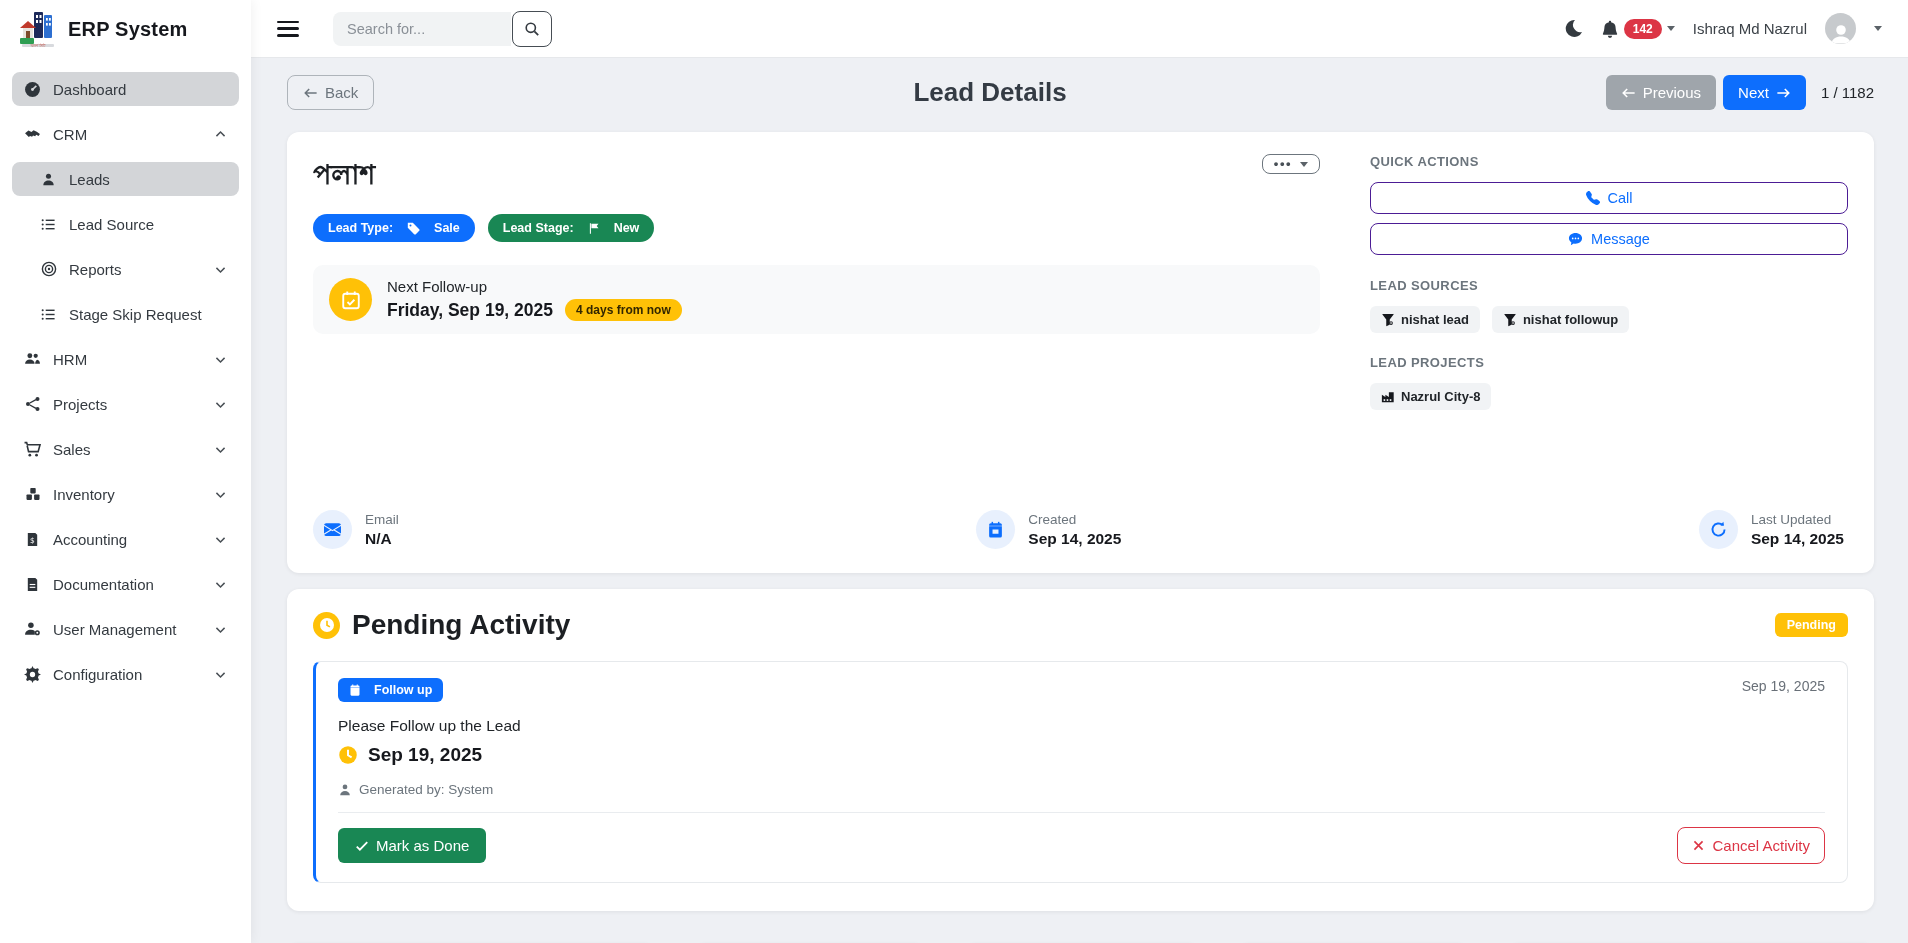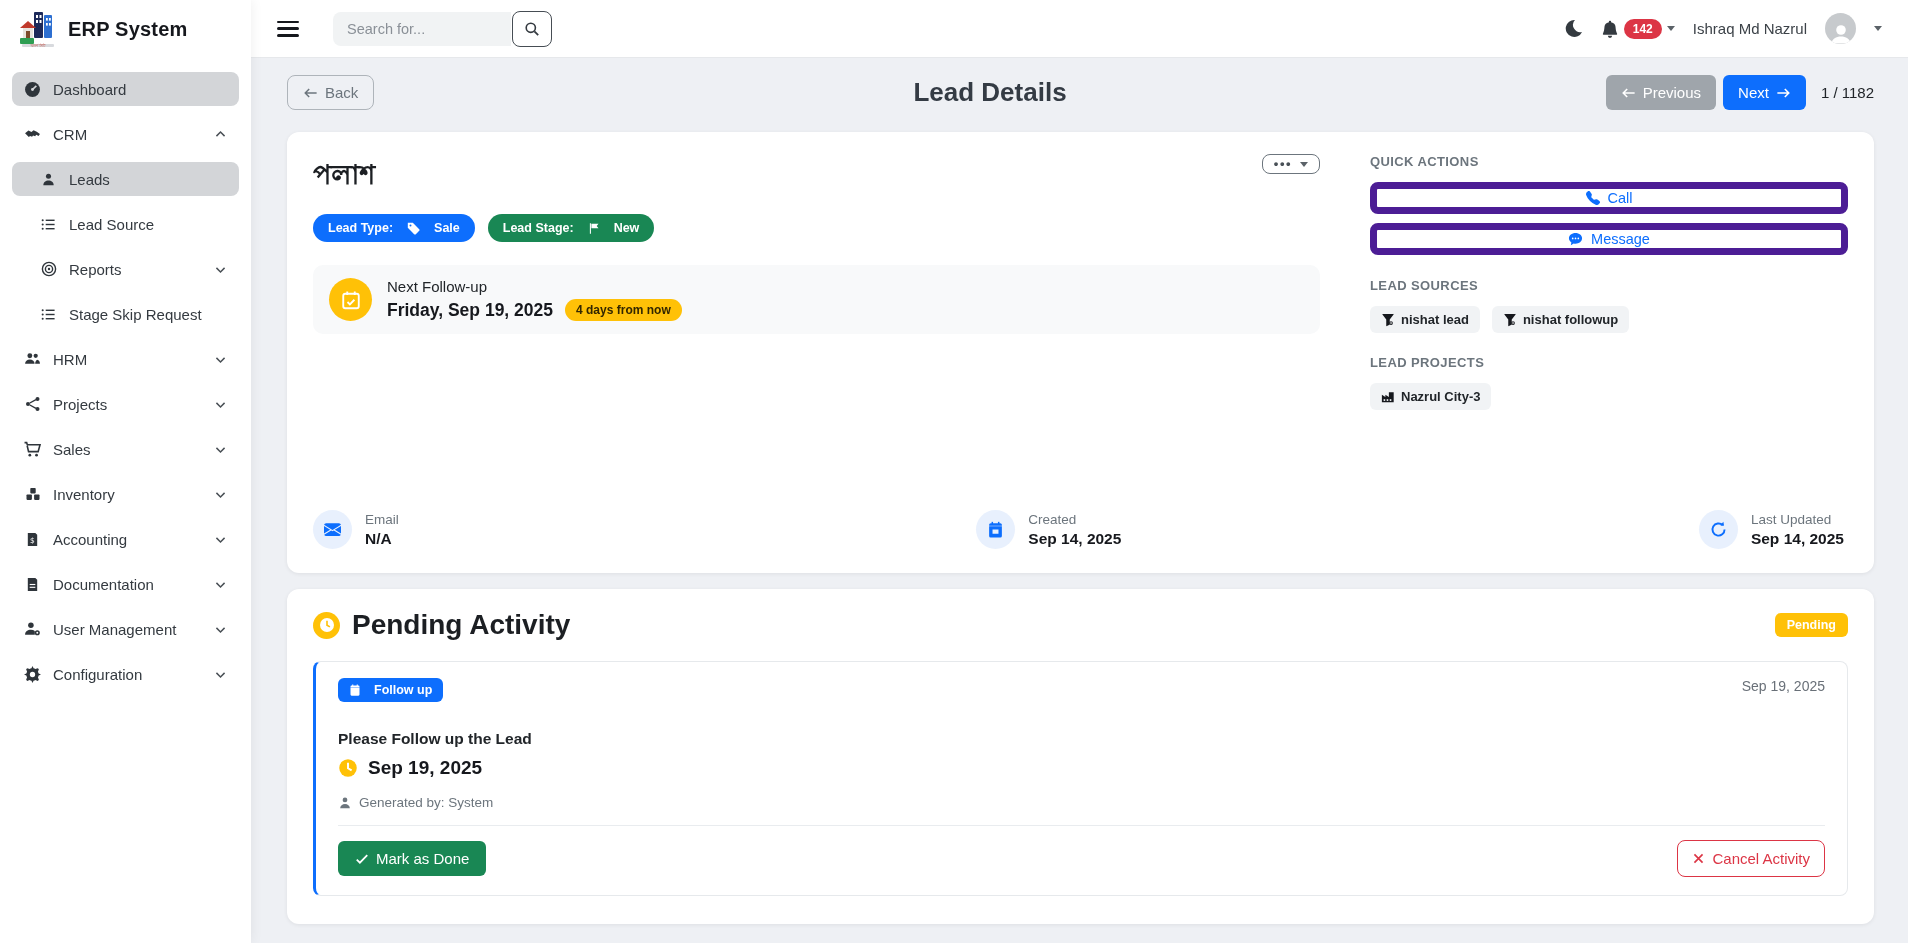--- a/index.html
+++ b/index.html
@@ -77,21 +77,21 @@
   .fu-circle { width:43px; height:43px; border-radius:50%; background:#ffc107; color:#fff;
     display:flex; align-items:center; justify-content:center; flex:0 0 43px; }
   .fu-label { font-size:15px; color:#212529; margin-bottom:4px; }
   .fu-date-row { display:flex; align-items:center; gap:12px; }
   .fu-date { font-size:17.5px; font-weight:bold; color:#16181d; }
   .fu-rel { background:#ffc107; color:#332701; font-size:12px; font-weight:bold;
     padding:4px 11px; border-radius:12px; }
 
   .qa-panel { width:478px; flex:0 0 478px; }
   .panel-heading { font-size:13px; font-weight:bold; color:#6c757d; letter-spacing:.4px; margin-bottom:13px; }
-  .btn-outline-blue { width:100%; background:#fff; border:7px solid #4c1d95; color:#0d6efd;
+  .btn-outline-blue { width:100%; background:#fff; border:1px solid #4c1d95; color:#0d6efd;
     border-radius:8px; height:32px; display:flex; align-items:center; justify-content:center;
     gap:8px; font-size:14.5px; margin-bottom:9px; cursor:pointer; }
   .tag-row { display:flex; gap:12px; margin-bottom:22px; flex-wrap:wrap; }
   .tag { background:#f1f3f5; border-radius:6px; padding:6px 11px; font-size:13px; font-weight:bold;
     color:#212529; display:inline-flex; align-items:center; gap:6px; }
   .tag .nav-ic { width:14px; height:14px; flex:0 0 14px; color:#16181d; }
 
   .info-row { display:flex; justify-content:space-between; margin-top:26px; padding-right:4px; }
   .info-item { display:flex; align-items:center; gap:13px; }
   .info-circle { width:39px; height:39px; border-radius:50%; background:#e8f0fd; color:#0d6efd;
@@ -106,21 +106,21 @@
     display:flex; align-items:center; justify-content:center; }
   .act-title { font-size:28px; font-weight:600; color:#1c1f23; flex:1; }
   .badge-pending { background:#ffc107; color:#fff; font-size:12.5px; font-weight:bold;
     padding:5px 12px; border-radius:6px; }
   .act-inner { margin-top:20px; border:1px solid #e6e9ec; border-left:3px solid #0d6efd;
     border-radius:8px; padding:16px 22px 18px 22px; }
   .act-inner-top { display:flex; justify-content:space-between; align-items:flex-start; }
   .badge-followup { background:#0d6efd; color:#fff; font-size:12.5px; font-weight:bold;
     padding:5px 11px; border-radius:6px; display:inline-flex; align-items:center; gap:13px; }
   .act-date-right { font-size:14px; color:#697078; }
-  .act-desc { margin-top:28px; font-size:15.5px; font-weight:700; color:#212529; }
+  .act-desc { margin-top:15px; font-size:15.5px; font-weight:400; color:#212529; }
   .act-due { margin-top:9px; display:flex; align-items:center; gap:10px; }
   .due-clock { color:#ffc107; display:flex; }
   .act-due-date { font-size:19px; font-weight:600; color:#16181d; }
   .act-gen { margin-top:16px; display:flex; align-items:center; gap:7px; color:#6c757d; font-size:13.5px; }
   .act-divider { border-top:1px solid #e9ecef; margin:15px 0 14px 0; }
   .act-footer { display:flex; align-items:center; justify-content:space-between; }
   .btn-done { background:#198754; color:#fff; padding:9px 17px; border-radius:6px; font-size:15px; }
   .btn-cancel { background:#fff; border:1px solid #dc3545; color:#dc3545; padding:9px 14px;
     border-radius:8px; font-size:15px; }
 
@@ -570,21 +570,21 @@
             <span class="nav-ic">
               <svg width="14" height="14" viewBox="0 0 16 16">
                   <path d="M1 14V5.5l4 2.4V5.5l4 2.4V2.5h5.5V14z" fill="currentColor"></path>
                   <g fill="#f1f3f5">
                     <rect x="3" y="10.5" width="1.8" height="2"></rect>
                     <rect x="6.5" y="10.5" width="1.8" height="2"></rect>
                     <rect x="10" y="10.5" width="1.8" height="2"></rect>
                   </g>
                 </svg>
             </span>
-            <span>Nazrul City-3</span>
+            <span>Nazrul City-8</span>
           </span>
         </div>
       </div>
     </div>
 
     <div class="info-row">
       <div class="info-item">
         <span class="info-circle">
           <svg width="17" height="17" viewBox="0 0 16 16">
               <path d="M.05 3.56A2 2 0 0 1 2 2h12a2 2 0 0 1 1.95 1.56L8 8.41.05 3.56zM0 4.7v7.1l5.8-3.55L0 4.7zm6.76 4.13-6.57 4.03A2 2 0 0 0 2 14h12a2 2 0 0 0 1.81-1.14l-6.57-4.03L8 9.59l-1.24-.76zm3.44-.58L16 11.8V4.7l-5.8 3.55z" fill="currentColor"></path>

